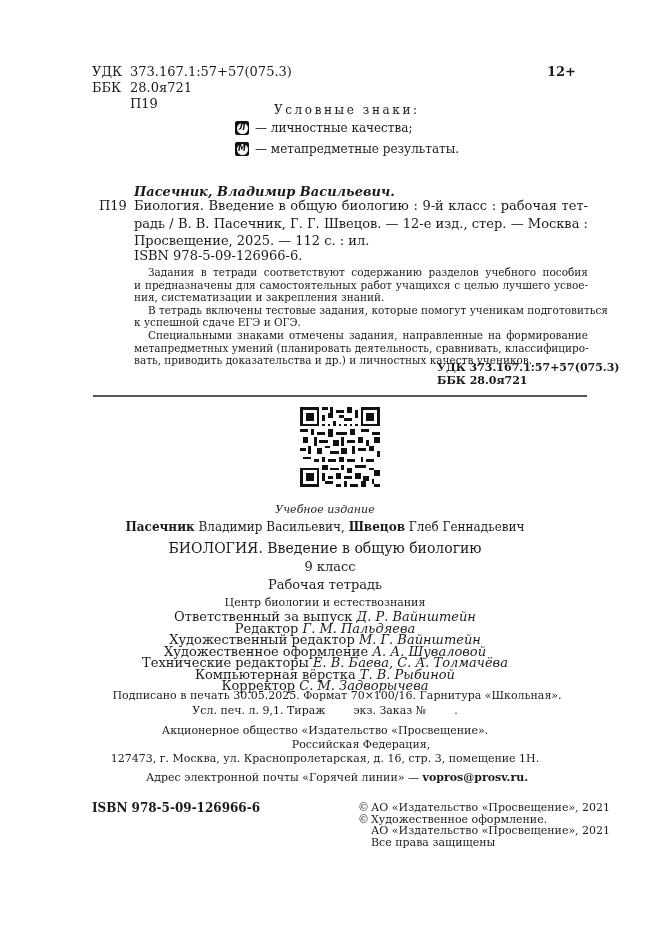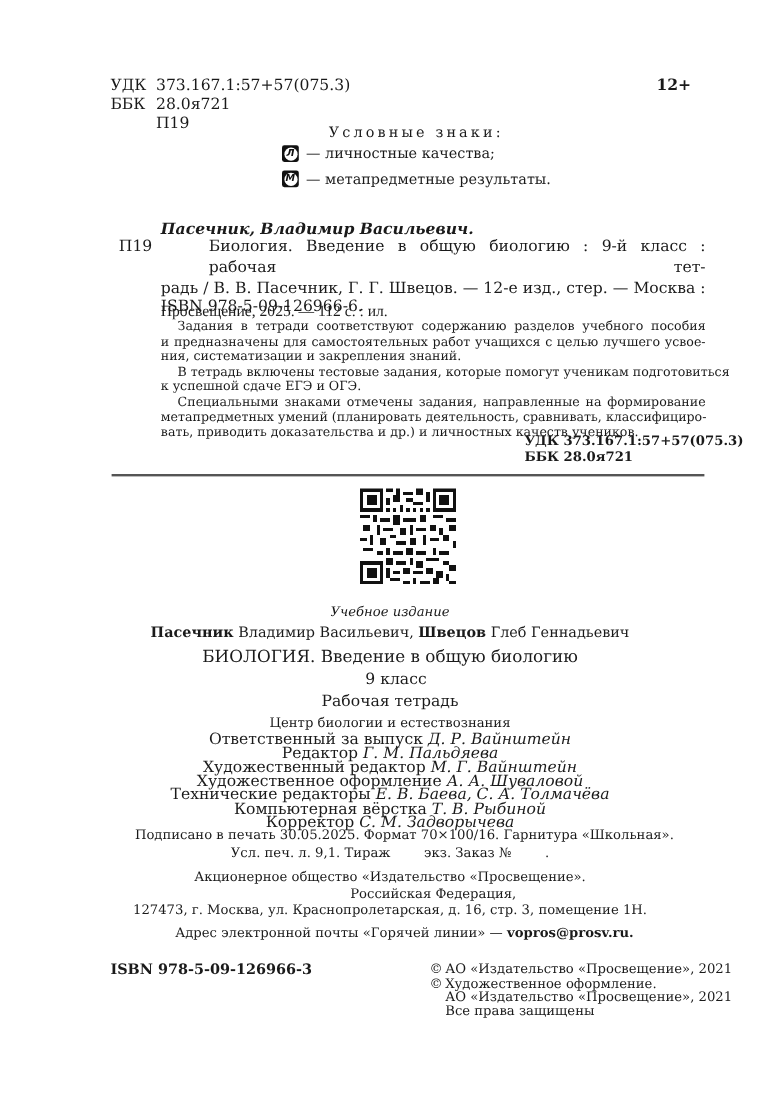--- a/index.html
+++ b/index.html
@@ -27,21 +27,21 @@
       width: 11px; height: 11px; border-radius: 50%; background: #fff; color: #111;
       font-family: "DejaVu Sans", sans-serif; font-size: 8px; font-weight: bold; font-style: italic;
       display: flex; align-items: center; justify-content: center; line-height: 1;
     }
 
     
     .author-line { left: 134px; top: 184px; font-size: 13px; font-weight: bold; font-style: italic; }
     .p19-side { left: 99px; top: 198px; font-size: 13px; }
     .biblio { left: 134px; top: 197px; width: 454px; font-size: 13px; line-height: 17.5px; white-space: normal; text-align: justify; }
     .biblio-line { display: block; text-align: justify; text-align-last: justify; }
-    .biblio-line.last { text-align-last: left; font-family: Liberation Serif, serif; }
+    .biblio-line.last { text-align-last: left; }
     .isbn-line { left: 134px; top: 247px; font-size: 13px; }
 
     
     .annot { left: 134px; top: 262px; width: 454px; font-size: 10.5px; line-height: 12.6px; white-space: normal; }
     .annot .ln { display: block; text-align: justify; text-align-last: justify; white-space: nowrap; }
     .annot .ln.last { text-align-last: left; }
     .annot .indent { padding-left: 14px; }
 
     .udk-bottom { left: 437px; top: 361px; font-size: 11px; font-weight: bold; line-height: 13px; }
 
@@ -89,21 +89,21 @@
 <div class="abs legend-row" style="top:142px;">
   <span class="legend-icon">
       <span>М</span>
     </span>
   <span>— метапредметные результаты.</span>
 </div>
 
 <div class="abs author-line">Пасечник, Владимир Васильевич.</div>
 <div class="abs p19-side">П19</div>
 <div class="abs biblio">
-  <span class="biblio-line" style="padding-left:0;margin-left:40px;">Биология. Введение в общую биологию : 9-й класс : рабочая тет-</span>
+  <span class="biblio-line" style="padding-left:0;">Биология. Введение в общую биологию : 9-й класс : рабочая тет-</span>
   <span class="biblio-line">радь / В. В. Пасечник, Г. Г. Швецов. — 12-е изд., стер. — Москва :</span>
   <span class="biblio-line last">Просвещение, 2025. — 112 с. : ил.</span>
 </div>
 <div class="abs isbn-line" style="top:248px;">ISBN 978-5-09-126966-6.</div>
 
 <div class="abs annot" style="top:266px;">
   <span class="ln indent">Задания в тетради соответствуют содержанию разделов учебного пособия</span>
   <span class="ln">и предназначены для самостоятельных работ учащихся с целью лучшего усвое-</span>
   <span class="ln last">ния, систематизации и закрепления знаний.</span>
   <span class="ln indent">В тетрадь включены тестовые задания, которые помогут ученикам подготовиться</span>
@@ -228,21 +228,21 @@
 
 <div class="abs imprint-line print-info" style="top:689px; left:12px;">Подписано в печать 30.05.2025. Формат 70×100/16. Гарнитура «Школьная».</div>
 <div class="abs imprint-line print-info" style="top:704px;"><span style="white-space:pre;">Усл. печ. л. 9,1. Тираж        экз. Заказ №        .</span></div>
 <div class="abs imprint-line print-info" style="top:724px;">Акционерное общество «Издательство «Просвещение».</div>
 <div class="abs imprint-line print-info" style="top:738px;padding-left:36px;">Российская Федерация,</div>
 <div class="abs imprint-line print-info" style="top:752px;">127473, г. Москва, ул. Краснопролетарская, д. 16, стр. 3, помещение 1Н.</div>
 <div class="abs imprint-line contact" style="top:771px; left:12px;">
   <span>Адрес электронной почты «Горячей линии» —</span> <span class="b">vopros@prosv.ru.</span>
 </div>
 
-<div class="abs isbn-footer">ISBN 978-5-09-126966-3</div>
+<div class="abs isbn-footer">ISBN 978-5-09-126966-6</div>
 <div class="abs copyright">
   <div class="row">
       <span class="sym">©</span>
       <span>АО «Издательство «Просвещение», 2021</span>
     </div>
   <div class="row">
       <span class="sym">©</span>
       <span>Художественное оформление.</span>
     </div>
   <div class="row">

